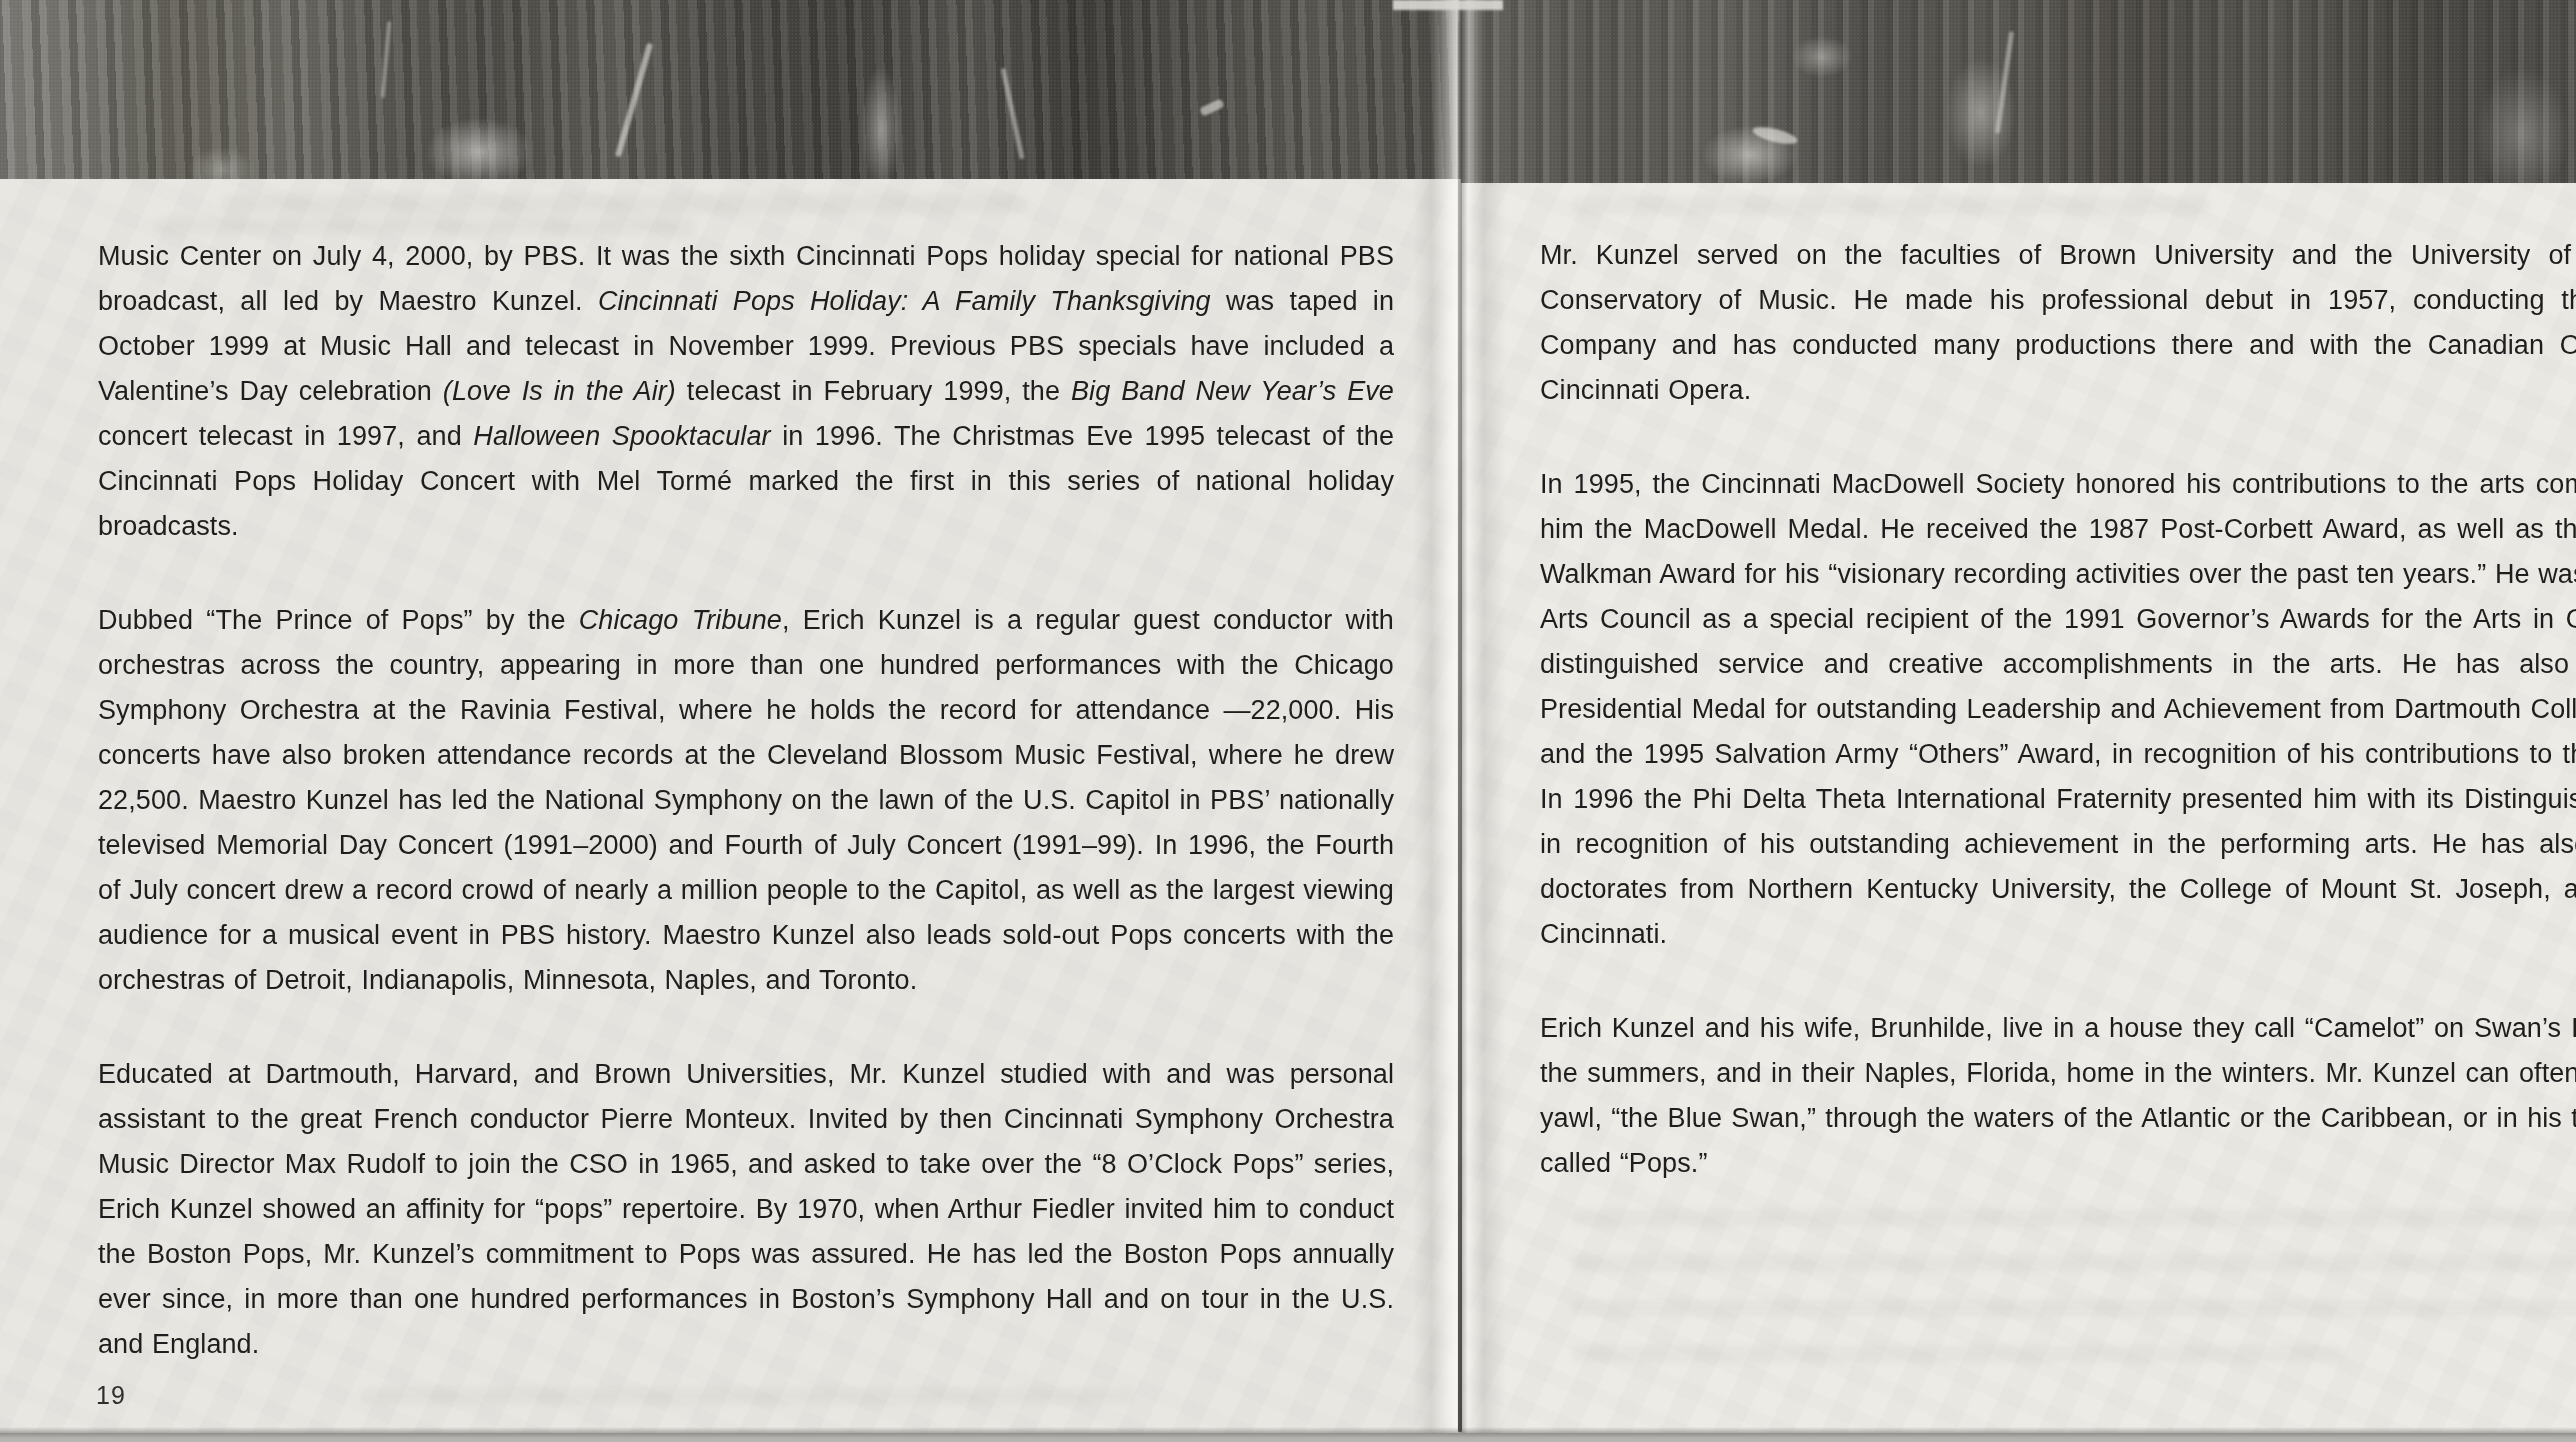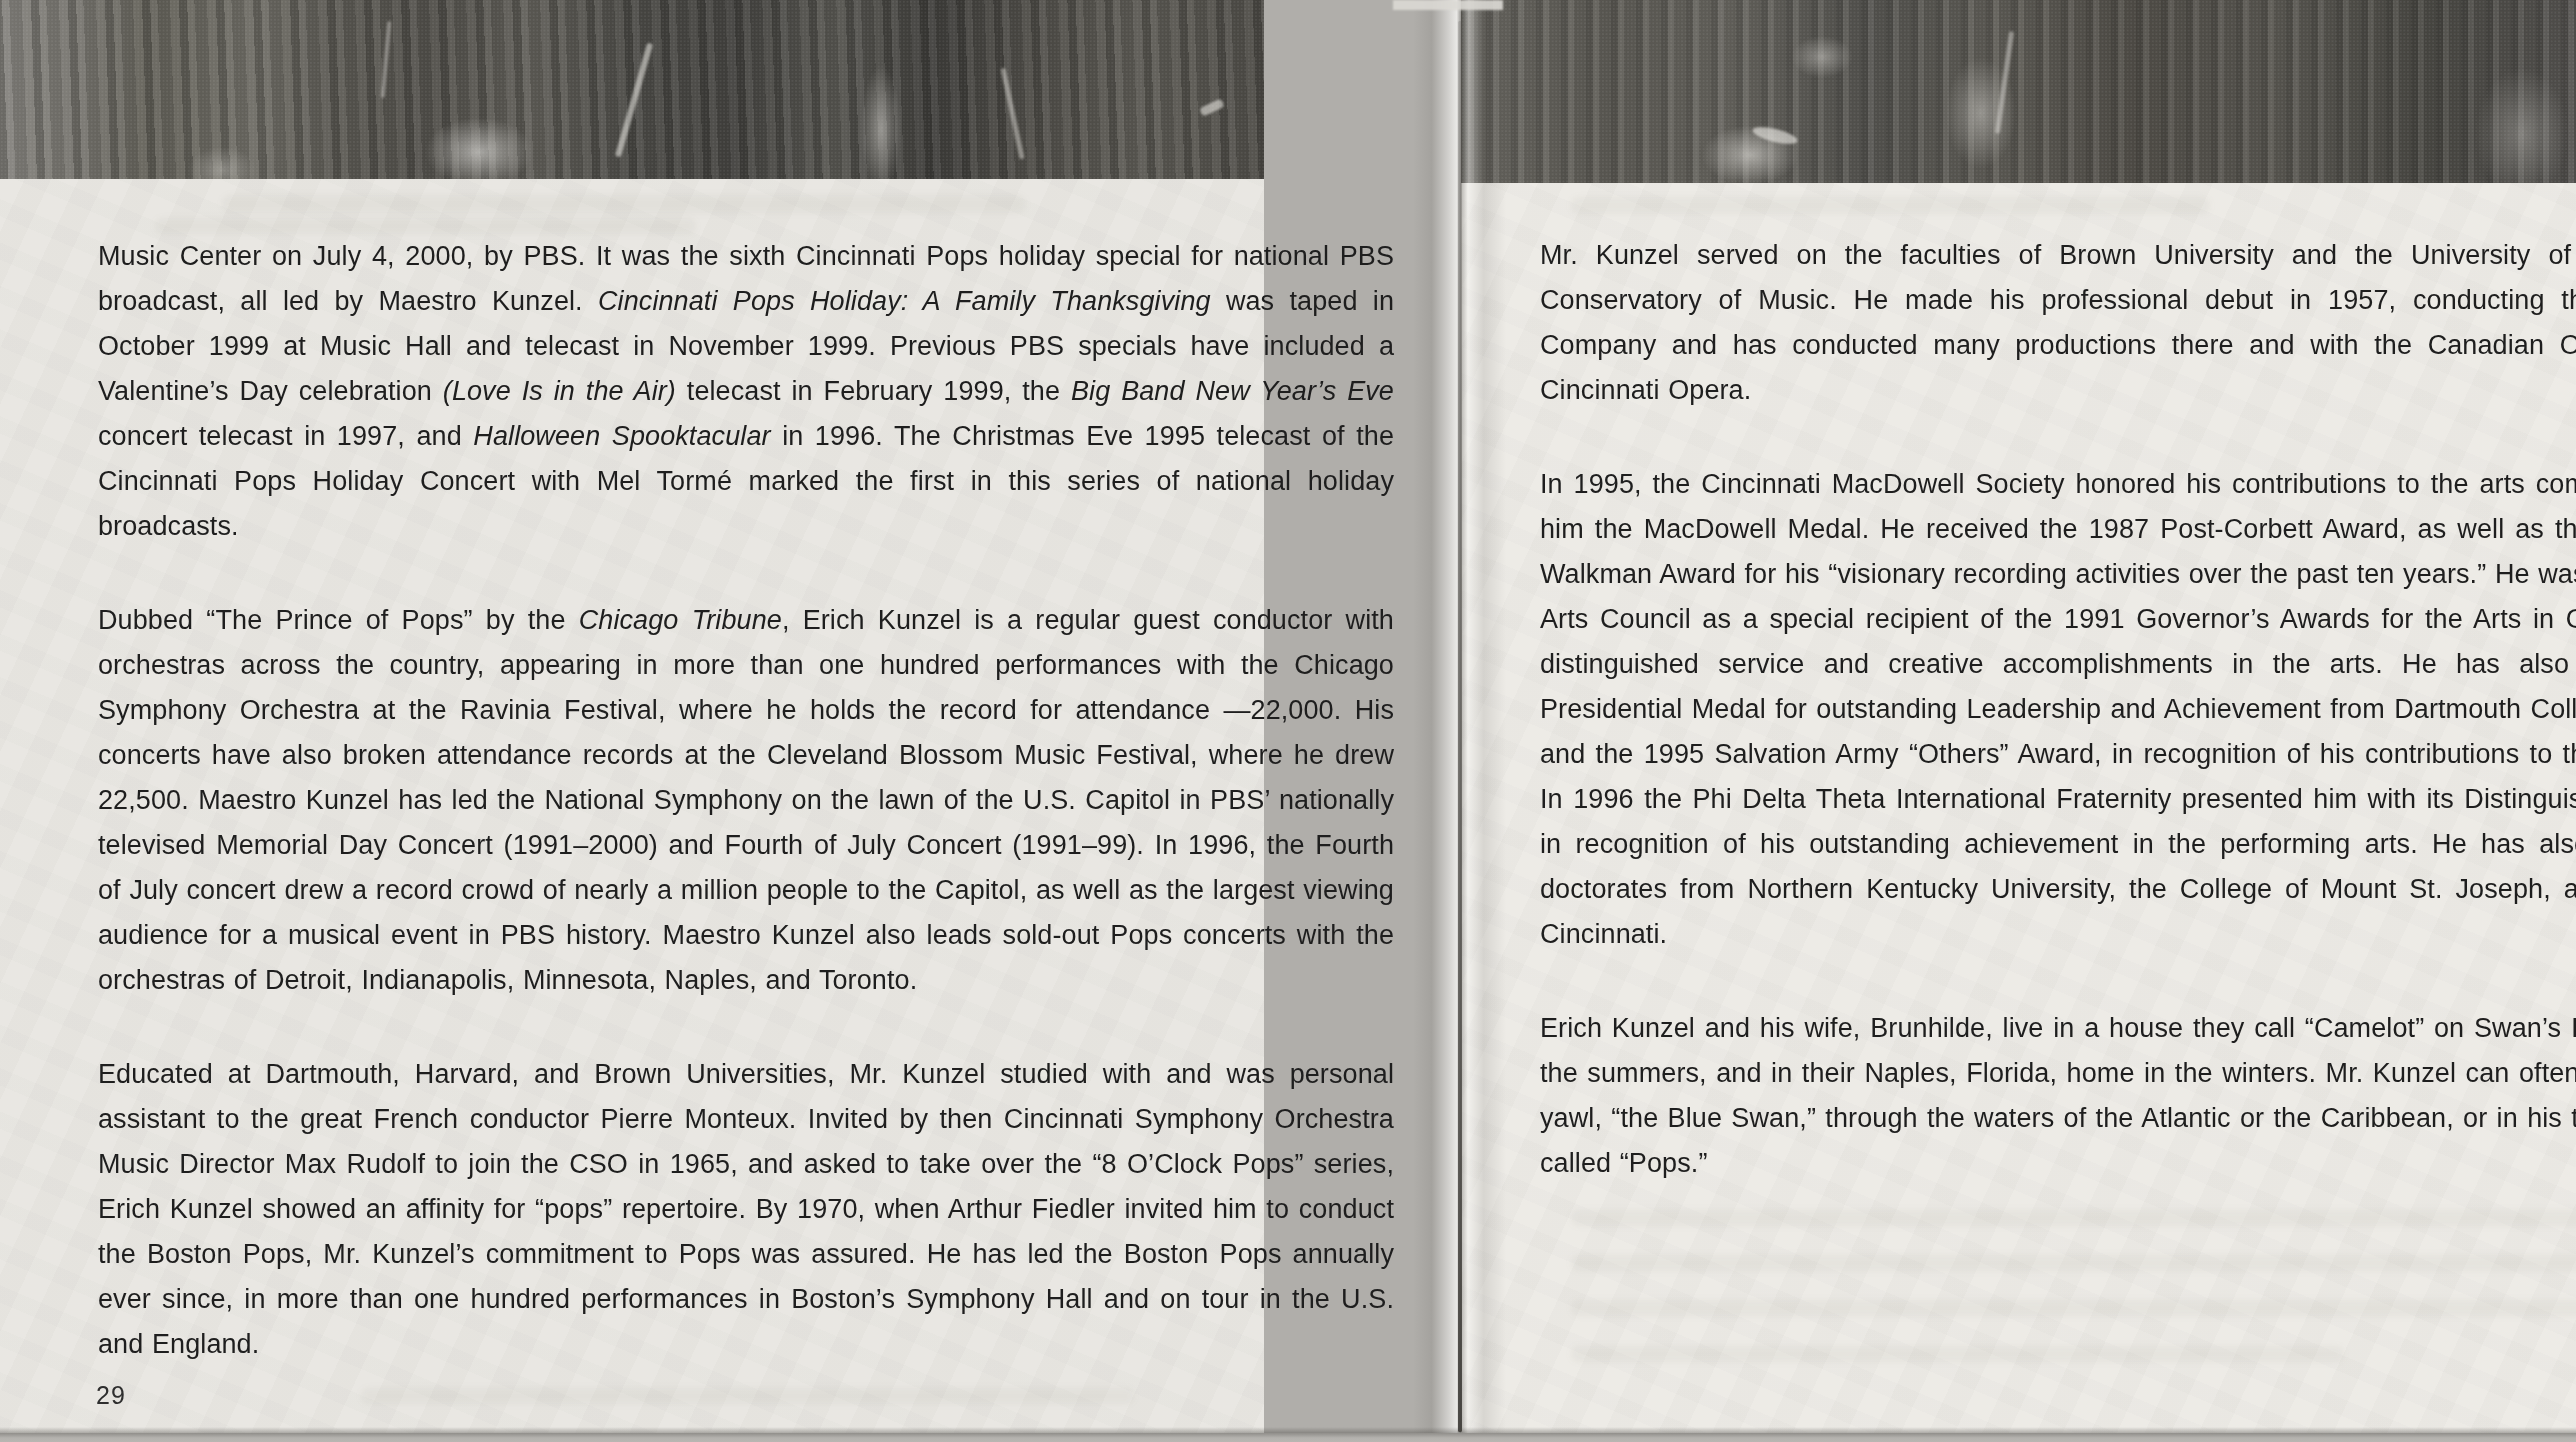--- a/index.html
+++ b/index.html
@@ -6,21 +6,21 @@
   body {
     width:2922px; height:1443px;
     position:relative; overflow:hidden;
     background:#b0aeaa;
     font-family:"Liberation Sans", sans-serif;
   }
   .spread { position:absolute; left:0; top:0; width:2922px; height:1443px; }
 
   
   .page { position:absolute; top:0; height:1433px; }
-  .page-left  { left:0; width:1264px; background:#e9e7e2; }
+  .page-left  { left:0; width:1461px; background:#e9e7e2; }
   .page-right { left:1461px; width:1461px; background:#edebe6; }
   .page::before { 
     content:""; position:absolute; inset:0;
     background:
       repeating-linear-gradient(115deg, rgba(0,0,0,0.015) 0 24px, rgba(255,255,255,0.02) 24px 49px),
       repeating-linear-gradient(23deg, rgba(0,0,0,0.01) 0 16px, rgba(255,255,255,0.015) 16px 40px);
     pointer-events:none;
   }
 
   
@@ -114,21 +114,21 @@
       <div class="slash" style="left:631px; top:41px; width:6.2px; height:118px; background:rgba(238,236,231,0.55); transform:rotate(16deg);"></div>
       <div class="slash" style="left:1010px; top:67px; width:5.2px; height:93px; background:rgba(232,230,225,0.45); transform:rotate(-12deg);"></div>
       <div class="slash" style="left:384px; top:20.6px; width:4.1px; height:77px; background:rgba(228,226,221,0.40); transform:rotate(5deg);"></div>
       <div class="slash" style="left:1200px; top:103px; width:24px; height:9.3px; background:rgba(240,238,233,0.55); transform:rotate(-25deg);"></div>
     </div>
     <div class="text-block text-left">
         <p><span>Music Center on July 4, 2000, by PBS. It was the sixth Cincinnati Pops holiday special for national PBS broadcast, all led by Maestro Kunzel. </span><i>Cincinnati Pops Holiday: A Family Thanksgiving</i><span> was taped in October 1999 at Music Hall and telecast in November 1999. Previous PBS specials have included a Valentine’s Day celebration </span><i>(Love Is in the Air)</i><span> telecast in February 1999, the </span><i>Big Band New Year’s Eve</i><span> concert telecast in 1997, and </span><i>Halloween Spooktacular</i><span> in 1996. The Christmas Eve 1995 telecast of the Cincinnati Pops Holiday Concert with Mel Tormé marked the first in this series of national holiday broadcasts.</span></p>
         <p><span>Dubbed “The Prince of Pops” by the </span><i>Chicago Tribune</i><span>, Erich Kunzel is a regular guest conductor with orchestras across the country, appearing in more than one hundred performances with the Chicago Symphony Orchestra at the Ravinia Festival, where he holds the record for attendance —22,000. His concerts have also broken attendance records at the Cleveland Blossom Music Festival, where he drew 22,500. Maestro Kunzel has led the National Symphony on the lawn of the U.S. Capitol in PBS’ nationally televised Memorial Day Concert (1991–2000) and Fourth of July Concert (1991–99). In 1996, the Fourth of July concert drew a record crowd of nearly a million people to the Capitol, as well as the largest viewing audience for a musical event in PBS history. Maestro Kunzel also leads sold-out Pops concerts with the orchestras of Detroit, Indianapolis, Minnesota, Naples, and Toronto.</span></p>
         <p><span>Educated at Dartmouth, Harvard, and Brown Universities, Mr. Kunzel studied with and was personal assistant to the great French conductor Pierre Monteux. Invited by then Cincinnati Symphony Orchestra Music Director Max Rudolf to join the CSO in 1965, and asked to take over the “8 O’Clock Pops” series, Erich Kunzel showed an affinity for “pops” repertoire. By 1970, when Arthur Fiedler invited him to conduct the Boston Pops, Mr. Kunzel’s commitment to Pops was assured. He has led the Boston Pops annually ever since, in more than one hundred performances in Boston’s Symphony Hall and on tour in the U.S. and England.</span></p>
       </div>
-    <div class="pageno pageno-left">29</div>
+    <div class="pageno pageno-left">19</div>
     <div class="ghost" style="left:222px; top:195px; width:804px; height:17.5px;"></div>
     <div class="ghost" style="left:155px; top:218px; width:541px; height:15.5px;"></div>
     <div class="ghost" style="left:361px; top:1388px; width:773px; height:15.5px;"></div>
   </div>
 
   <div class="page page-right">
     <div class="band band-right">
       <div class="slash" style="left:291px; top:129px; width:46px; height:13.4px; background:rgba(240,238,233,0.6); transform:rotate(14deg); border-radius:50%;"></div>
       <div class="slash" style="left:541px; top:31px; width:5.2px; height:103px; background:rgba(230,228,223,0.45); transform:rotate(8deg);"></div>
 

